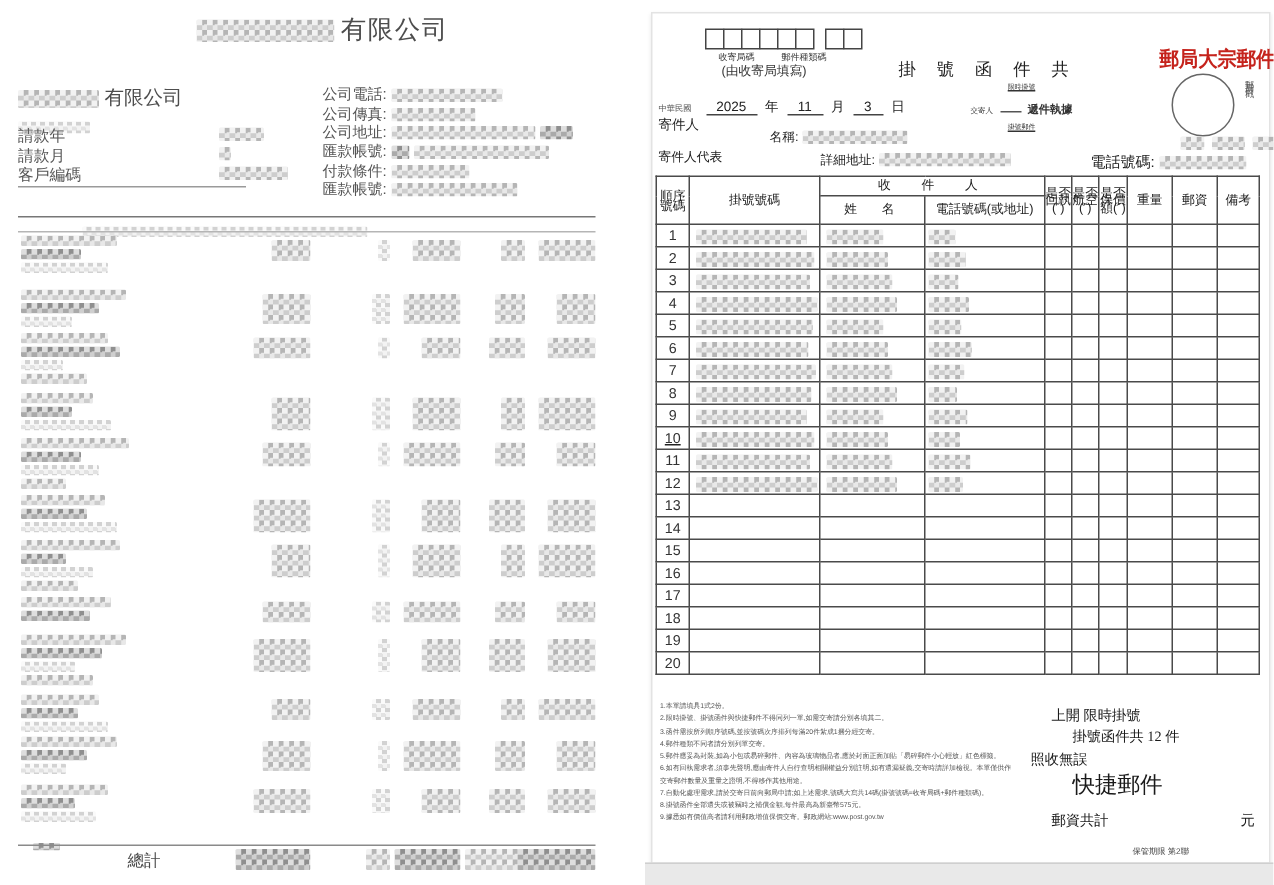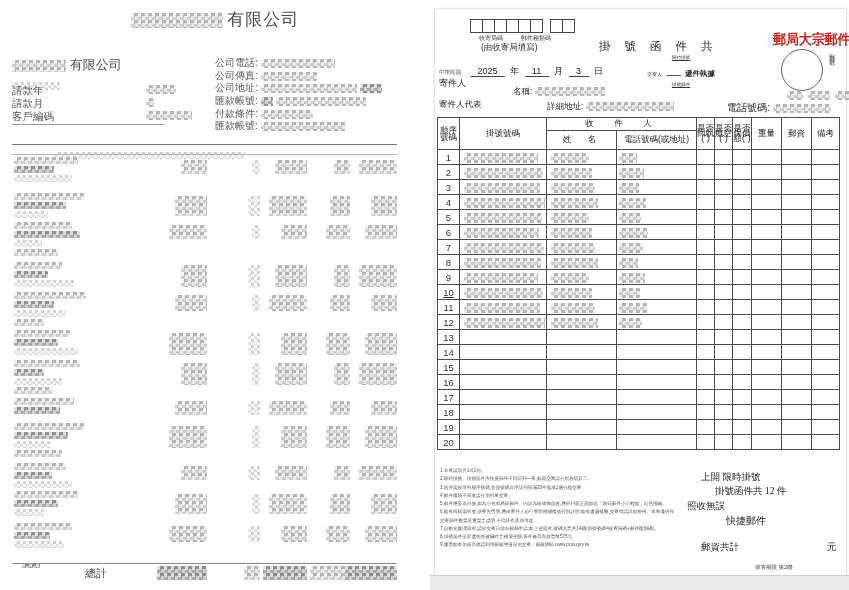--- a/index.html
+++ b/index.html
@@ -84,21 +84,21 @@
   td.rnum{font-size:9.5px;text-align:center;color:#333;}
   td.cell{vertical-align:middle;}
   td.cell .mz{display:block;}
 
   .footnotes{position:absolute;left:5px;top:458px;width:238px;font-size:4.6px;line-height:1.8;color:#555;}
   .footnotes div{margin:0;}
   .summary{position:absolute;left:230px;top:462px;width:180px;font-family:"Liberation Serif",serif;color:#1a1a1a;}
   .summary .s1{position:absolute;left:36px;top:0;font-size:9.5px;}
   .summary .s2{position:absolute;left:50px;top:14px;font-size:9.5px;}
   .summary .s3{position:absolute;left:22px;top:29px;font-size:9.5px;}
-  .summary .s4{position:absolute;left:50px;top:43px;font-size:10px;margin-left:11px;}
+  .summary .s4{position:absolute;left:50px;top:43px;font-size:15px;}
   .summary .postage{position:absolute;left:36px;top:70px;font-size:9.5px;}
   .summary .unit{position:absolute;left:162px;top:70px;font-size:9.5px;}
   .page-note{position:absolute;left:320px;top:555px;font-size:5.5px;color:#444;}
 </style>
 </head>
 <body>
 
 <div class="canvas">
 
   <div class="left-doc">

